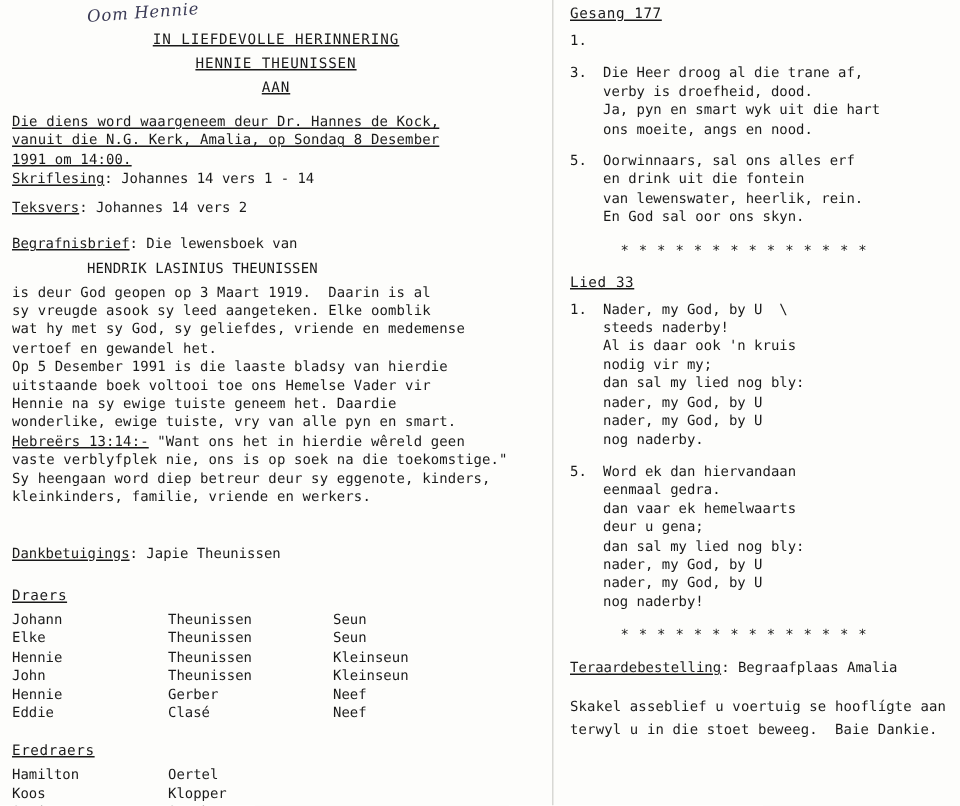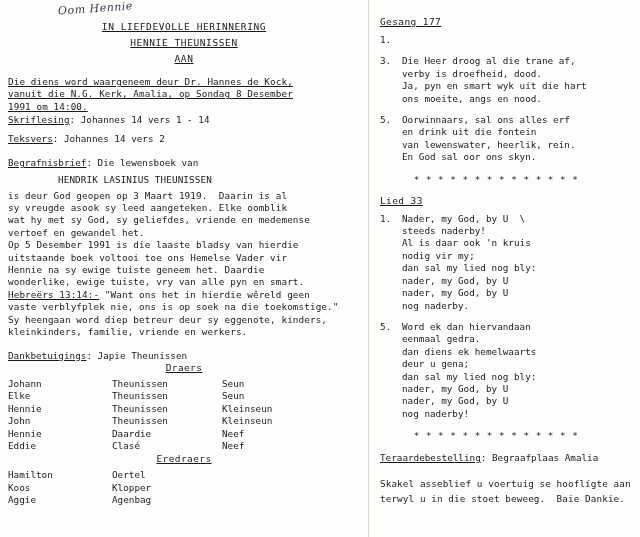--- a/index.html
+++ b/index.html
@@ -22,21 +22,21 @@
   }
   .col-left {
     position: absolute;
     left: 8px;
     top: 6px;
     width: 352px;
   }
   .col-right {
     position: absolute;
     left: 380px;
-    top: 16px;
+    top: 4px;
     width: 252px;
   }
   .vrule {
     position: absolute;
     left: 368px;
     top: 0;
     width: 1px;
     height: 537px;
     background: #d8d8d4;
   }
@@ -164,25 +164,25 @@
 Op 5 Desember 1991 is die laaste bladsy van hierdie
 uitstaande boek voltooi toe ons Hemelse Vader vir
 Hennie na sy ewige tuiste geneem het. Daardie
 wonderlike, ewige tuiste, vry van alle pyn en smart.</p>
 
     <div class="line" style="margin-top:0;"><span class="u">Hebreërs 13:14:-</span><span> "Want ons het in hierdie wêreld geen
 vaste verblyfplek nie, ons is op soek na die toekomstige."
 Sy heengaan word diep betreur deur sy eggenote, kinders,
 kleinkinders, familie, vriende en werkers.</span></div>
 
-    <div class="row-kv" style="margin-top:10px;">
+    <div class="row-kv" style="margin-top:24px;">
       <span class="label-u">Dankbetuigings</span><span>:  Japie Theunissen</span>
     </div>
 
-    <div class="sect-title" style="text-align:center;">Draers</div>
+    <div class="sect-title" style="margin-top:16px;">Draers</div>
 
     <table class="names">
       <tbody>
         <tr>
           <td class="c1">Johann</td>
           <td class="c2">Theunissen</td>
           <td class="c3">Seun</td>
         </tr>
         <tr>
           <td class="c1">Elke</td>
@@ -194,32 +194,32 @@
           <td class="c2">Theunissen</td>
           <td class="c3">Kleinseun</td>
         </tr>
         <tr>
           <td class="c1">John</td>
           <td class="c2">Theunissen</td>
           <td class="c3">Kleinseun</td>
         </tr>
         <tr>
           <td class="c1">Hennie</td>
-          <td class="c2">Daardie</td>
+          <td class="c2">Gerber</td>
           <td class="c3">Neef</td>
         </tr>
         <tr>
           <td class="c1">Eddie</td>
           <td class="c2">Clasé</td>
           <td class="c3">Neef</td>
         </tr>
       </tbody>
     </table>
 
-    <div class="sect-title" style="text-align:center;">Eredraers</div>
+    <div class="sect-title" style="margin-top:12px;">Eredraers</div>
 
     <table class="names">
       <tbody>
         <tr>
           <td class="c1">Hamilton</td>
           <td class="c2">Oertel</td>
         </tr>
         <tr>
           <td class="c1">Koos</td>
           <td class="c2">Klopper</td>
@@ -268,21 +268,21 @@
 nodig vir my;
 dan sal my lied nog bly:
 nader, my God, by U
 nader, my God, by U
 nog naderby.</div>
     </div>
     <div class="verse">
       <div class="num">5.</div>
       <div class="body">Word ek dan hiervandaan
 eenmaal gedra.
-dan diens ek hemelwaarts
+dan vaar ek hemelwaarts
 deur u gena;
 dan sal my lied nog bly:
 nader, my God, by U
 nader, my God, by U
 nog naderby!</div>
     </div>
 
     <div class="stars">* * * * * * * * * * * * * *</div>
 
     <div class="row-kv" style="margin-top:4px;">

